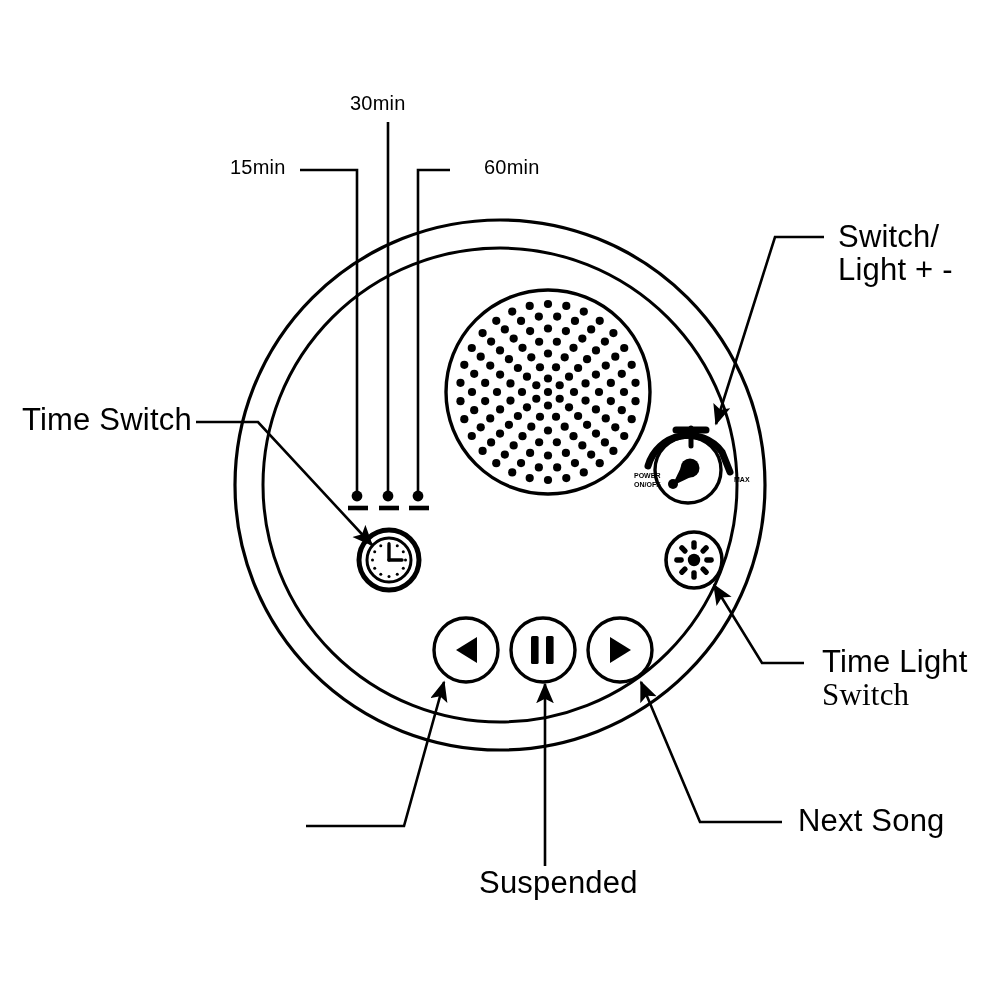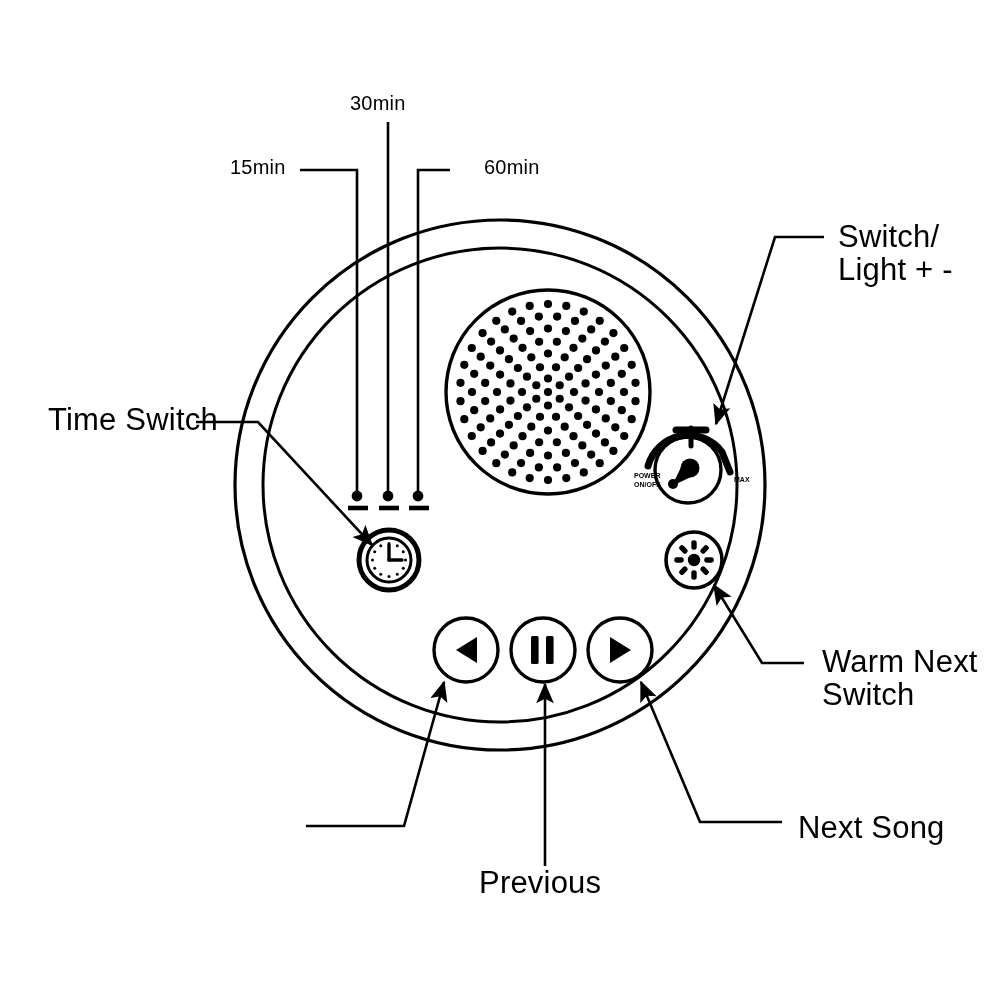--- a/index.html
+++ b/index.html
@@ -302,30 +302,30 @@
       <path d="M 782 822 L 700 822 L 641 682" marker-end="url(#arrowFilled)"></path>
     </g>
   </svg>
 
   <div class="callout-label timer-label" style="left:230px; top:150px;">15min</div>
 
   <div class="callout-label timer-label" style="left:350px; top:86px;">30min</div>
 
   <div class="callout-label timer-label" style="left:484px; top:150px;">60min</div>
 
-  <div class="callout-label" style="left:48px; top:403px;">Time Switch</div>
+  <div class="callout-label" style="left:22px; top:403px;">Time Switch</div>
 
   <div class="callout-label" style="left:838px; top:220px;">Switch/</div>
   <div class="callout-label" style="left:838px; top:253px;">Light + -</div>
 
-  <div class="callout-label" style="left:822px; top:645px;">Warm Next</div>
-  <div class="callout-label" style="left:822px; top:678px;">Switch</div>
-
-
-  <div class="callout-label" style="left:479px; top:866px;">Previous</div>
-
-  <div class="callout-label" style="left:798px; top:804px;margin-top:7px;">Next Song</div>
+  <div class="callout-label" style="left:822px; top:645px;">Time Light</div>
+  <div class="callout-label" style="left:822px; top:678px;font-family:Liberation Serif, serif;">Switch</div>
+
+
+  <div class="callout-label" style="left:479px; top:866px;">Suspended</div>
+
+  <div class="callout-label" style="left:798px; top:804px;">Next Song</div>
 
   <div class="knob-micro-label" style="left:634px; top:472px;">POWER</div>
   <div class="knob-micro-label" style="left:634px; top:481px;">ON/OFF</div>
   <div class="knob-micro-label" style="left:734px; top:476px;">MAX</div>
 
 </div>
 
 </body></html>

